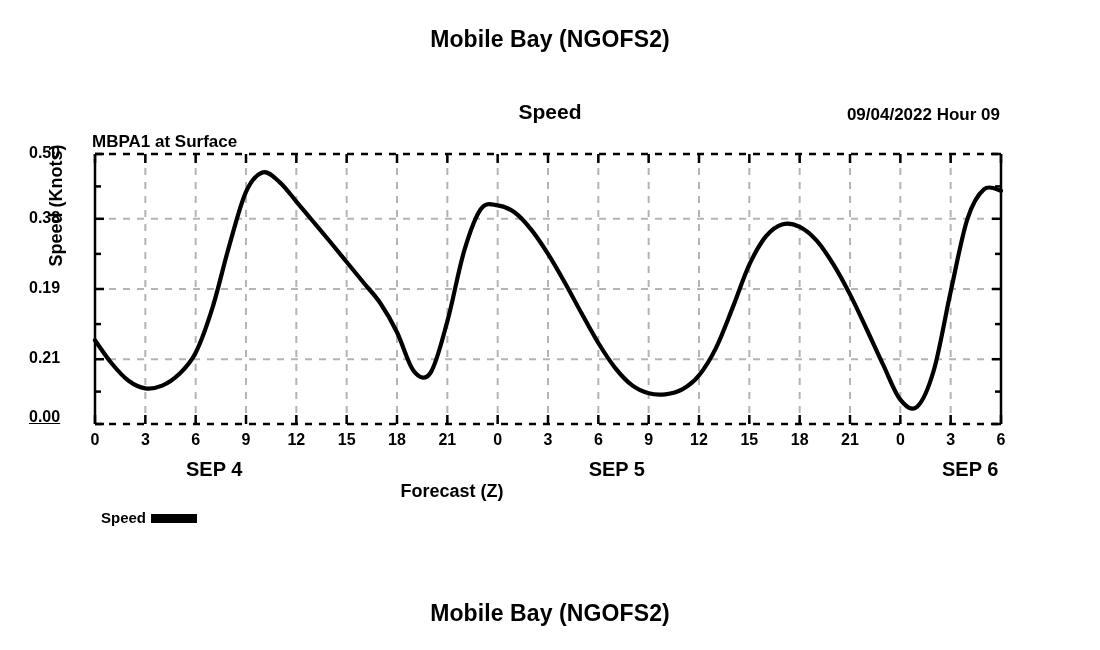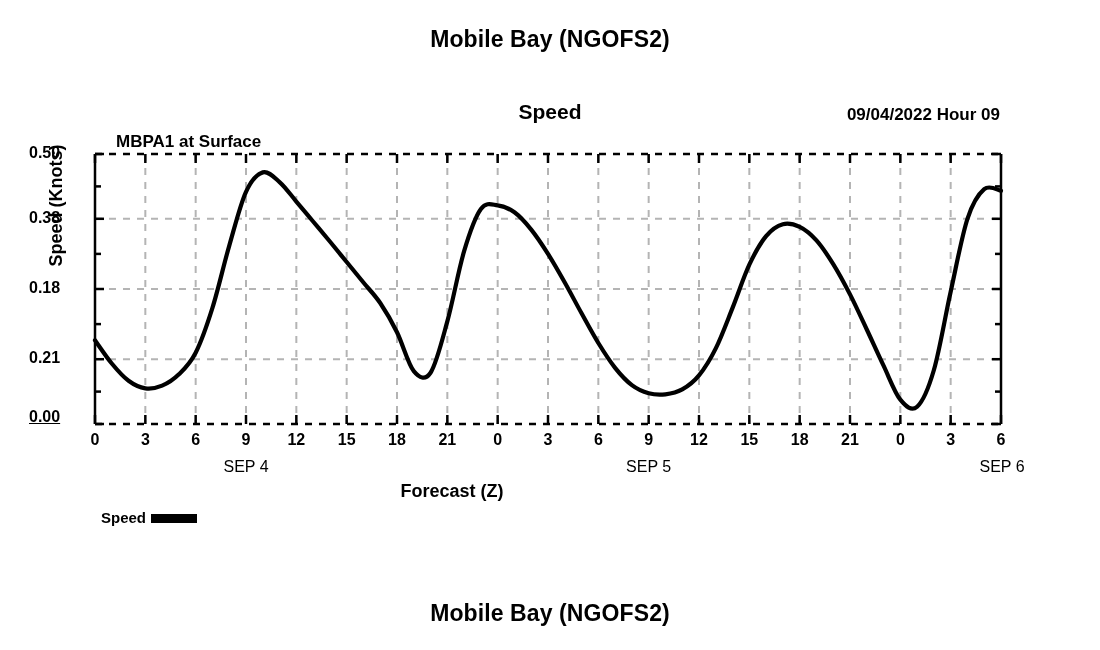--- a/index.html
+++ b/index.html
@@ -10,21 +10,21 @@
   }
   .title-top{
     position:absolute;top:26px;left:0;width:1100px;text-align:center;
     font-size:23px;font-weight:bold;letter-spacing:0.1px;
   }
   .title-bottom{
     position:absolute;top:600px;left:0;width:1100px;text-align:center;
     font-size:23px;font-weight:bold;letter-spacing:0.1px;
   }
   .hdr-left{
-    position:absolute;left:116px;top:74px;font-size:17px;font-weight:bold;
+    position:absolute;left:92px;top:74px;font-size:17px;font-weight:bold;
     line-height:27px;white-space:pre;
   }
   .hdr-center{
     position:absolute;left:0;top:100px;width:1100px;text-align:center;
     font-size:21px;font-weight:bold;
   }
   .hdr-right{
     position:absolute;right:100px;top:105px;font-size:17px;font-weight:bold;
     white-space:nowrap;
   }
@@ -37,22 +37,22 @@
   }
   .ytick{
     position:absolute;text-align:left;width:56px;
     font-size:16px;font-weight:bold;
   }
   .xtick{
     position:absolute;text-align:center;width:40px;
     font-size:16px;font-weight:bold;top:431px;
   }
   .daylabel{
-    position:absolute;text-align:center;width:120px;
-    font-size:16px;font-weight:normal;top:458px;
+    position:absolute;text-align:left;width:120px;
+    font-size:20px;font-weight:bold;top:458px;
   }
   .xaxis-title{
     position:absolute;left:0;top:481px;width:904px;text-align:center;
     font-size:18px;font-weight:bold;
   }
   .legend{position:absolute;left:101px;top:509px;display:flex;align-items:center;}
   .legend-label{font-size:15px;font-weight:bold;}
   .legend-swatch{
     display:inline-block;width:46px;height:9px;background:#000000;
     margin-left:5px;margin-top:2px;
@@ -158,21 +158,21 @@
         <line x1="95" y1="154" x2="95" y2="424" stroke="#000" stroke-width="2.5"></line>
         <line x1="1001" y1="154" x2="1001" y2="424" stroke="#000" stroke-width="2.5"></line>
       </g>
     <path id="series-path" fill="none" stroke="#000000" stroke-width="4.2" stroke-linejoin="round" stroke-linecap="round" d="M 95.00 340.30 C 97.80 344.17, 106.19 356.77, 111.78 363.52 C 117.37 370.27, 122.96 376.66, 128.56 380.80 C 134.15 384.94, 139.74 387.55, 145.33 388.36 C 150.93 389.17, 156.52 388.00, 162.11 385.66 C 167.70 383.32, 173.30 379.81, 178.89 374.32 C 184.48 368.83, 190.07 363.79, 195.67 352.72 C 201.26 341.65, 206.85 325.72, 212.44 307.90 C 218.04 290.08, 223.63 265.15, 229.22 245.80 C 234.81 226.45, 240.41 204.04, 246.00 191.80 C 251.59 179.56, 257.19 173.98, 262.78 172.36 C 268.37 170.74, 273.96 177.22, 279.56 182.08 C 285.15 186.94, 290.74 194.95, 296.33 201.52 C 301.93 208.09, 307.52 214.84, 313.11 221.50 C 318.70 228.16, 324.30 234.73, 329.89 241.48 C 335.48 248.23, 341.07 255.16, 346.67 262.00 C 352.26 268.84, 357.85 275.68, 363.44 282.52 C 369.04 289.36, 374.63 294.76, 380.22 303.04 C 385.81 311.32, 391.41 320.86, 397.00 332.20 C 402.59 343.54, 408.19 364.33, 413.78 371.08 C 419.37 377.83, 424.96 380.98, 430.56 372.70 C 436.15 364.42, 441.74 341.65, 447.33 321.40 C 452.93 301.15, 458.52 269.92, 464.11 251.20 C 469.70 232.48, 475.30 216.73, 480.89 209.08 C 486.48 201.43, 492.07 204.76, 497.67 205.30 C 503.26 205.84, 508.85 208.27, 514.44 212.32 C 520.04 216.37, 525.63 222.67, 531.22 229.60 C 536.81 236.53, 542.41 245.08, 548.00 253.90 C 553.59 262.72, 559.19 272.62, 564.78 282.52 C 570.37 292.42, 575.96 303.22, 581.56 313.30 C 587.15 323.38, 592.74 333.91, 598.33 343.00 C 603.93 352.09, 609.52 360.82, 615.11 367.84 C 620.70 374.86, 626.30 380.89, 631.89 385.12 C 637.48 389.35, 643.07 391.69, 648.67 393.22 C 654.26 394.75, 659.85 394.93, 665.44 394.30 C 671.04 393.67, 676.63 392.59, 682.22 389.44 C 687.81 386.29, 693.41 382.24, 699.00 375.40 C 704.59 368.56, 710.19 359.65, 715.78 348.40 C 721.37 337.15, 726.96 321.85, 732.56 307.90 C 738.15 293.95, 743.74 276.67, 749.33 264.70 C 754.93 252.73, 760.52 242.83, 766.11 236.08 C 771.70 229.33, 777.30 225.73, 782.89 224.20 C 788.48 222.67, 794.07 224.20, 799.67 226.90 C 805.26 229.60, 810.85 234.19, 816.44 240.40 C 822.04 246.61, 827.63 255.16, 833.22 264.16 C 838.81 273.16, 844.41 283.51, 850.00 294.40 C 855.59 305.29, 861.19 317.62, 866.78 329.50 C 872.37 341.38, 877.96 353.98, 883.56 365.68 C 889.15 377.38, 894.74 392.86, 900.33 399.70 C 905.93 406.54, 911.52 411.67, 917.11 406.72 C 922.70 401.77, 928.30 389.17, 933.89 370.00 C 939.48 350.83, 945.07 316.90, 950.67 291.70 C 956.26 266.50, 961.85 235.90, 967.44 218.80 C 973.04 201.70, 978.63 193.78, 984.22 189.10 C 989.81 184.42, 998.20 190.45, 1001.00 190.72"></path>
   </svg>
 
   <div class="ylabel">Speed (Knots)</div>
   <div id="yticks">
       <div class="ytick" style="left: 29px; top: 408px; text-decoration: underline;">0.00</div>
       <div class="ytick" style="left: 29px; top: 349.2px;">0.21</div>
-      <div class="ytick" style="left: 29px; top: 279px;">0.18</div>
+      <div class="ytick" style="left: 29px; top: 279px;">0.19</div>
       <div class="ytick" style="left: 29px; top: 208.8px;">0.38</div>
       <div class="ytick" style="left: 29px; top: 144px;">0.50</div>
     </div>
   <div id="xticks">
       <div class="xtick" style="left: 75px;">0</div>
       <div class="xtick" style="left: 125.333px;">3</div>
       <div class="xtick" style="left: 175.667px;">6</div>
       <div class="xtick" style="left: 226px;">9</div>
       <div class="xtick" style="left: 276.333px;">12</div>
       <div class="xtick" style="left: 326.667px;">15</div>

